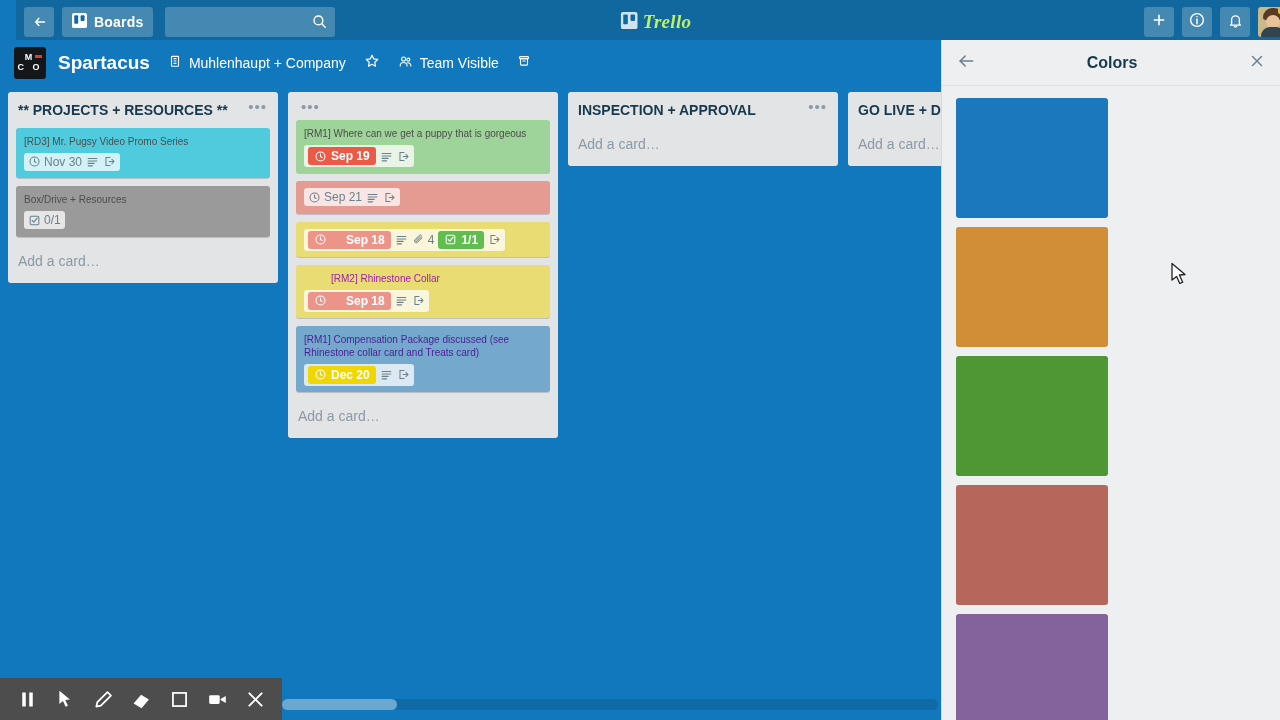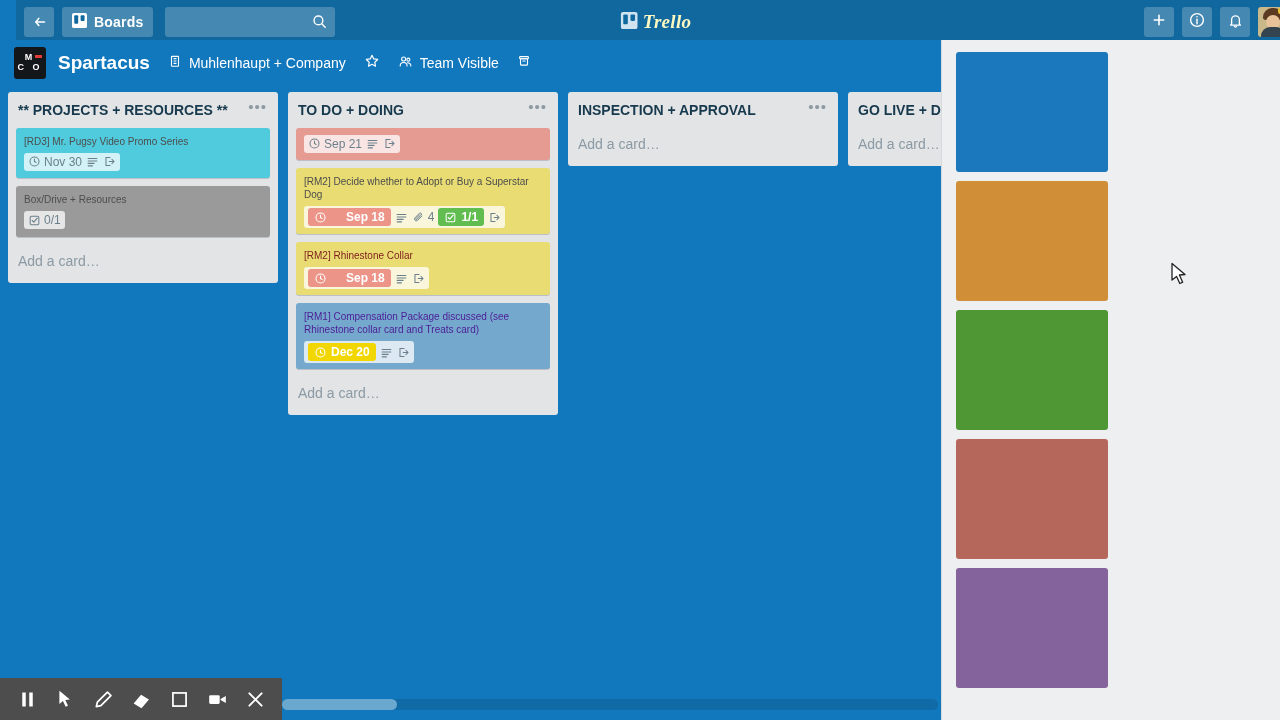--- a/index.html
+++ b/index.html
@@ -34,21 +34,21 @@
     color: #fff; font-size: 13px; padding: 0 28px 0 9px;
     font-family: "Liberation Sans", sans-serif;
   }
   .nav-search input::placeholder { color: rgba(255,255,255,0.75); }
   .nav-search .mag { position: absolute; right: 7px; top: 6px; }
   .nav-logo {
     position: absolute; left: 50%; transform: translateX(-50%);
     display: flex; align-items: center; gap: 5px; cursor: pointer;
   }
   .nav-logo .word {
-    color: #fef9c3; font-size: 19px; font-style: italic; font-weight: bold;
+    color: #bef264; font-size: 19px; font-style: italic; font-weight: bold;
     font-family: "Liberation Serif", serif; letter-spacing: .3px;
   }
   .nav-right { margin-left: auto; display: flex; align-items: center; gap: 8px; }
   .avatar {
     width: 30px; height: 30px; border-radius: 3px; overflow: hidden;
     background: #c9b98a; position: relative; cursor: pointer;
   }
   .avatar .hair { position: absolute; left: 5px; top: 1px; width: 20px; height: 12px;
     background: #5b3a22; border-radius: 10px 10px 3px 3px; }
   .avatar .face { position: absolute; left: 8px; top: 8px; width: 14px; height: 14px;
@@ -333,45 +333,64 @@
                     <path d="M7.8 12l3 3L17 7.6" fill="none" stroke="#6b808c" stroke-width="2.1" stroke-linecap="round" stroke-linejoin="round"></path>
                   </svg>
                   <span>0/1</span>
                 </span>
               </div></div>
           </div>
           <div class="add-card">Add a card…</div>
         </div>
         <div class="list">
           <div class="list-head">
-            <div class="list-title">TO DO + DOING</div>
             <div class="list-menu">•••</div>
           </div>
           <div class="cards">
+            <div class="card" style="background: rgb(158, 211, 154);"><div class="card-title" style="color: rgb(77, 77, 77);">[RM1] Where can we get a puppy that is gorgeous</div><div class="badges">
+                <span class="badge-due red">
+                  <svg width="13" height="13" viewBox="0 0 24 24">
+                    <circle cx="12" cy="12" r="8.3" fill="none" stroke="#ffffff" stroke-width="1.9"></circle>
+                    <path d="M12 7.6V12l3 1.8" fill="none" stroke="#ffffff" stroke-width="1.9" stroke-linecap="round"></path>
+                  </svg>
+                  <span>Sep 19</span>
+                </span>
+                <span class="badge-plain">
+                  <svg width="13" height="13" viewBox="0 0 24 24">
+                    <path d="M4 6.5h16M4 11h16M4 15.5h11M4 20h8" stroke="#6b808c" stroke-width="2.1" stroke-linecap="round"></path>
+                  </svg>
+                </span>
+                <span class="badge-plain">
+                  <svg width="13" height="13" viewBox="0 0 24 24">
+                    <path d="M13 4.5H5.5v15H13" fill="none" stroke="#6b808c" stroke-width="1.9" stroke-linecap="round"></path>
+                    <path d="M11.5 12h8.5M16.5 8l4 4-4 4" fill="none" stroke="#6b808c" stroke-width="1.9" stroke-linecap="round" stroke-linejoin="round"></path>
+                  </svg>
+                </span>
+              </div></div>
             <div class="card" style="background: rgb(229, 154, 146);"><div class="badges">
                 <span class="badge-plain">
                   <svg width="13" height="13" viewBox="0 0 24 24">
                     <circle cx="12" cy="12" r="8.3" fill="none" stroke="#6b808c" stroke-width="1.9"></circle>
                     <path d="M12 7.6V12l3 1.8" fill="none" stroke="#6b808c" stroke-width="1.9" stroke-linecap="round"></path>
                   </svg>
                   <span>Sep 21</span>
                 </span>
                 <span class="badge-plain">
                   <svg width="13" height="13" viewBox="0 0 24 24">
                     <path d="M4 6.5h16M4 11h16M4 15.5h11M4 20h8" stroke="#6b808c" stroke-width="2.1" stroke-linecap="round"></path>
                   </svg>
                 </span>
                 <span class="badge-plain">
                   <svg width="13" height="13" viewBox="0 0 24 24">
                     <path d="M13 4.5H5.5v15H13" fill="none" stroke="#6b808c" stroke-width="1.9" stroke-linecap="round"></path>
                     <path d="M11.5 12h8.5M16.5 8l4 4-4 4" fill="none" stroke="#6b808c" stroke-width="1.9" stroke-linecap="round" stroke-linejoin="round"></path>
                   </svg>
                 </span>
               </div></div>
-            <div class="card" style="background: rgb(232, 220, 114);"><div class="card-title" style="color: rgb(77, 77, 77);">[RM2] Decide whether to Adopt or Buy a Superstar Dog</div><div class="badges">
+            <div class="card" style="background: rgb(232, 220, 114);"><div class="badges">
                 <span class="badge-due lred">
                   <svg width="13" height="13" viewBox="0 0 24 24">
                     <circle cx="12" cy="12" r="8.3" fill="none" stroke="#ffffff" stroke-width="1.9"></circle>
                     <path d="M12 7.6V12l3 1.8" fill="none" stroke="#ffffff" stroke-width="1.9" stroke-linecap="round"></path>
                   </svg>
                   <span>Sep 18</span>
                 </span>
                 <span class="badge-plain">
                   <svg width="13" height="13" viewBox="0 0 24 24">
                     <path d="M4 6.5h16M4 11h16M4 15.5h11M4 20h8" stroke="#6b808c" stroke-width="2.1" stroke-linecap="round"></path>
@@ -390,21 +409,21 @@
                   </svg>
                   <span>1/1</span>
                 </span>
                 <span class="badge-plain">
                   <svg width="13" height="13" viewBox="0 0 24 24">
                     <path d="M13 4.5H5.5v15H13" fill="none" stroke="#6b808c" stroke-width="1.9" stroke-linecap="round"></path>
                     <path d="M11.5 12h8.5M16.5 8l4 4-4 4" fill="none" stroke="#6b808c" stroke-width="1.9" stroke-linecap="round" stroke-linejoin="round"></path>
                   </svg>
                 </span>
               </div></div>
-            <div class="card" style="background: rgb(232, 220, 114);"><div class="card-title" style="color: #7f1d1d;">[RM2] Rhinestone Collar</div><div class="badges">
+            <div class="card" style="background: rgb(232, 220, 114);"><div class="card-title" style="color: #a21caf; margin-left: 27px;">[RM2] Rhinestone Collar</div><div class="badges">
                 <span class="badge-due lred">
                   <svg width="13" height="13" viewBox="0 0 24 24">
                     <circle cx="12" cy="12" r="8.3" fill="none" stroke="#ffffff" stroke-width="1.9"></circle>
                     <path d="M12 7.6V12l3 1.8" fill="none" stroke="#ffffff" stroke-width="1.9" stroke-linecap="round"></path>
                   </svg>
                   <span>Sep 18</span>
                 </span>
                 <span class="badge-plain">
                   <svg width="13" height="13" viewBox="0 0 24 24">
                     <path d="M4 6.5h16M4 11h16M4 15.5h11M4 20h8" stroke="#6b808c" stroke-width="2.1" stroke-linecap="round"></path>
@@ -453,20 +472,38 @@
             <div class="list-title">GO LIVE + D</div>
             <div class="list-menu">•••</div>
           </div>
           <div class="cards"></div>
           <div class="add-card">Add a card…</div>
         </div>
       </div>
   </div>
 
   <div class="sidebar">
+    <div class="sb-head">
+      <span class="sb-back">
+        <span>
+          <svg width="20" height="20" viewBox="0 0 24 24" fill="none" stroke="#6b808c" stroke-width="1.9" stroke-linecap="round" stroke-linejoin="round">
+              <path d="M20 12H5"></path>
+              <path d="M11 6l-6 6 6 6"></path>
+            </svg>
+        </span>
+      </span>
+      <span class="sb-title">Colors</span>
+      <span class="sb-close">
+        <span>
+          <svg width="18" height="18" viewBox="0 0 24 24" stroke="#6b808c" stroke-width="1.9" stroke-linecap="round">
+              <path d="M6 6l12 12M18 6L6 18"></path>
+            </svg>
+        </span>
+      </span>
+    </div>
     <div class="sb-body">
       <div class="swatches" id="swatches-root">
           <div class="swatch" style="background: rgb(27, 120, 189);"></div>
           <div class="swatch" style="background: rgb(208, 143, 55);"></div>
           <div class="swatch" style="background: rgb(79, 150, 53);"></div>
           <div class="swatch" style="background: rgb(181, 103, 92);"></div>
           <div class="swatch" style="background: rgb(132, 98, 155);"></div>
         </div>
     </div>
   </div>

